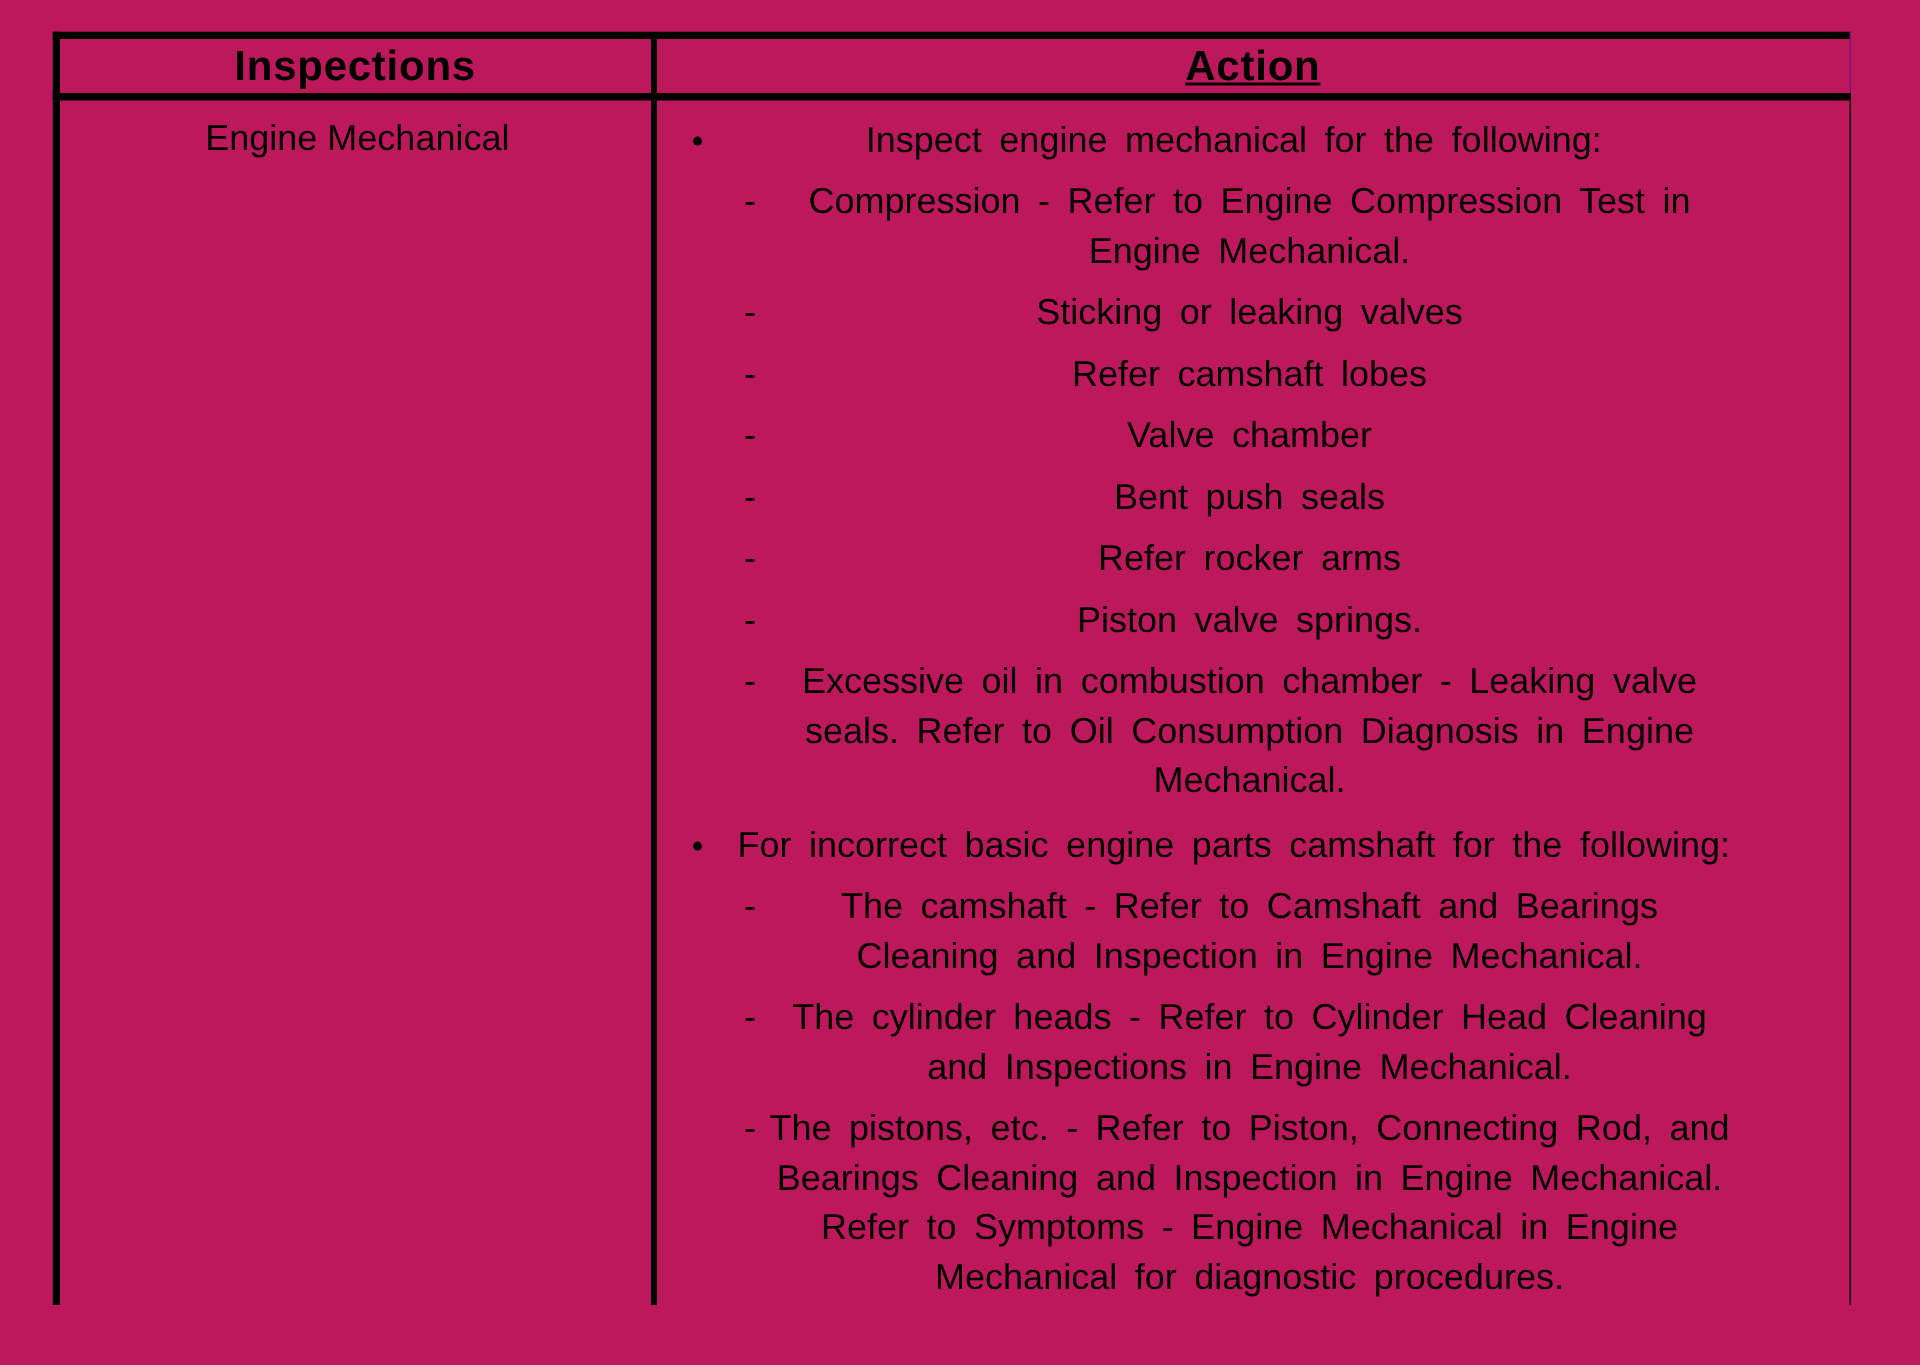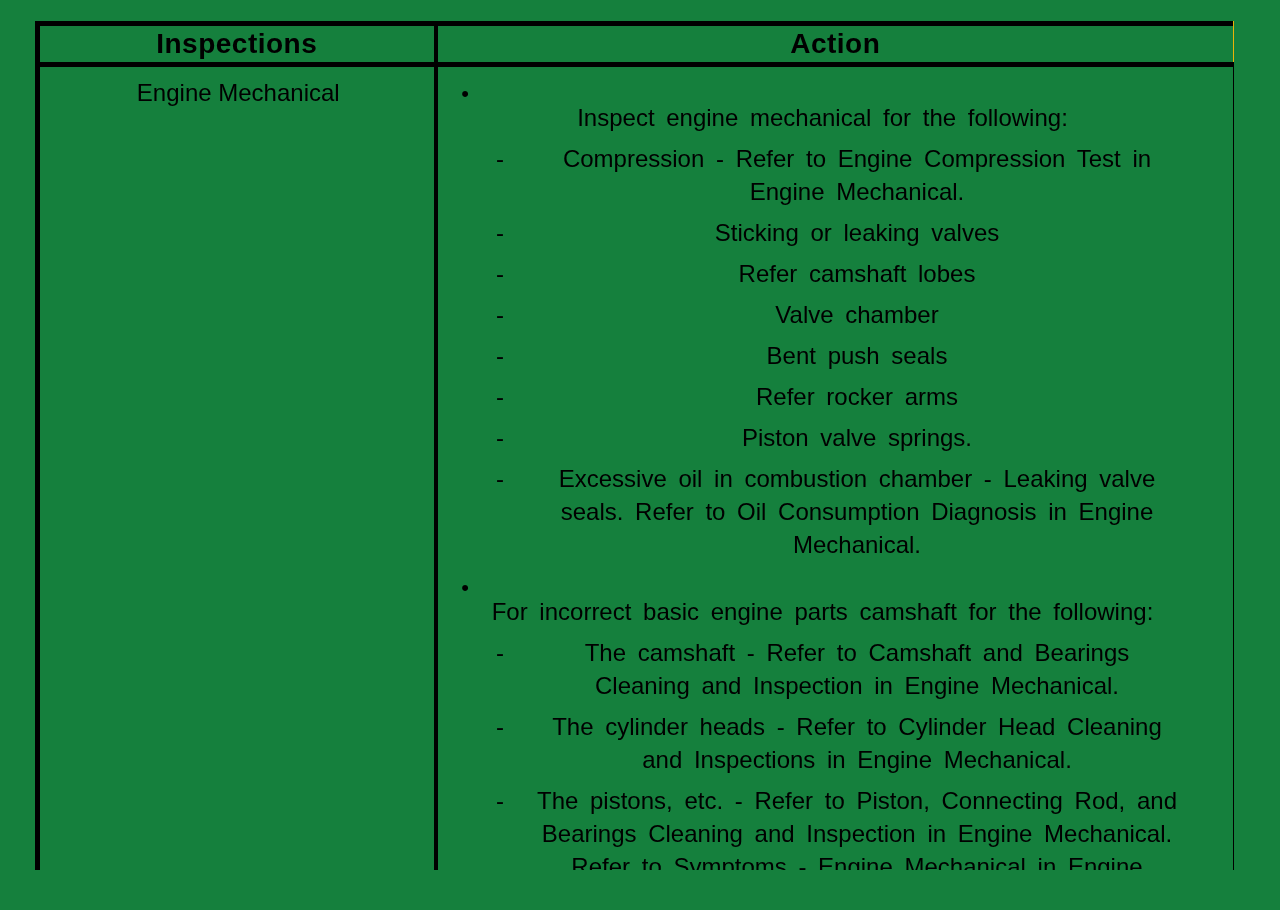--- a/index.html
+++ b/index.html
@@ -1,21 +1,21 @@
 <!DOCTYPE html>
 <html><head>
 <meta charset="utf-8">
 <style>
   * { box-sizing: border-box; }
   html, body { margin: 0; padding: 0; background: #ffffff; }
   .page {
     position: relative;
     width: 1280px;
     height: 910px;
-    background: #15803d;
+    background: #be185d;
     color: #000000;
     font-family: "Liberation Sans", sans-serif;
     overflow: hidden;
   }
   
   .table-clip {
     position: absolute;
     left: 35px;
     top: 21px;
     width: 1199px;
@@ -37,21 +37,21 @@
     border-top: 5px solid #000000;
     border-bottom: 5px solid #000000;
     height: 41px;
     font-size: 28px;
     font-weight: bold;
     text-align: center;
     vertical-align: middle;
     letter-spacing: 0.5px;
   }
   th:first-child { border-left: 5px solid #000000; }
-  th:last-child  { border-right: 5px solid #eab308; }
+  th:last-child  { border-right: 5px solid #701a75; text-decoration: underline; }
   td {
     vertical-align: top;
     font-size: 24px;
     line-height: 33px;
     text-align: center;
   }
   td.inspection-cell { padding: 9px 8px 0 11px; }
   td.action-cell { padding: 0 0 0 0; }
   .bullet-item {
     display: flex;
@@ -59,35 +59,33 @@
     margin: 10px 0 0 15px;
   }
   .bullet-marker {
     flex: none;
     width: 25px;
     font-size: 22px;
   }
   .bullet-text {
     width: 690px;
     word-spacing: 5px;
-    margin-top: 24px;
   }
   .dash-item {
     display: flex;
     align-items: flex-start;
     margin: 8px 0 0 52px;
   }
   .dash-marker {
     flex: none;
     width: 21px;
   }
   .dash-text {
     width: 645px;
     word-spacing: 5px;
-    margin-left: 24px;
   }
 </style>
 </head>
 <body>
 
 <div class="page">
   <div class="table-clip">
     <table class="inspection-table">
       <colgroup>
         <col style="width:398px">

